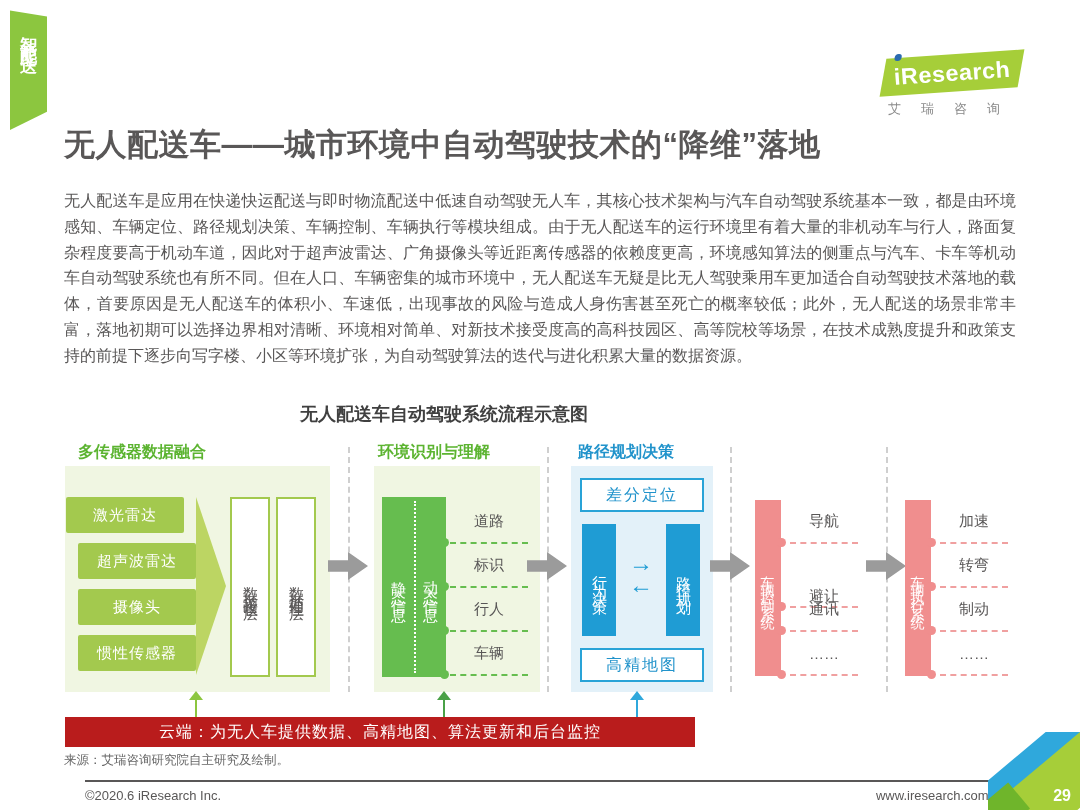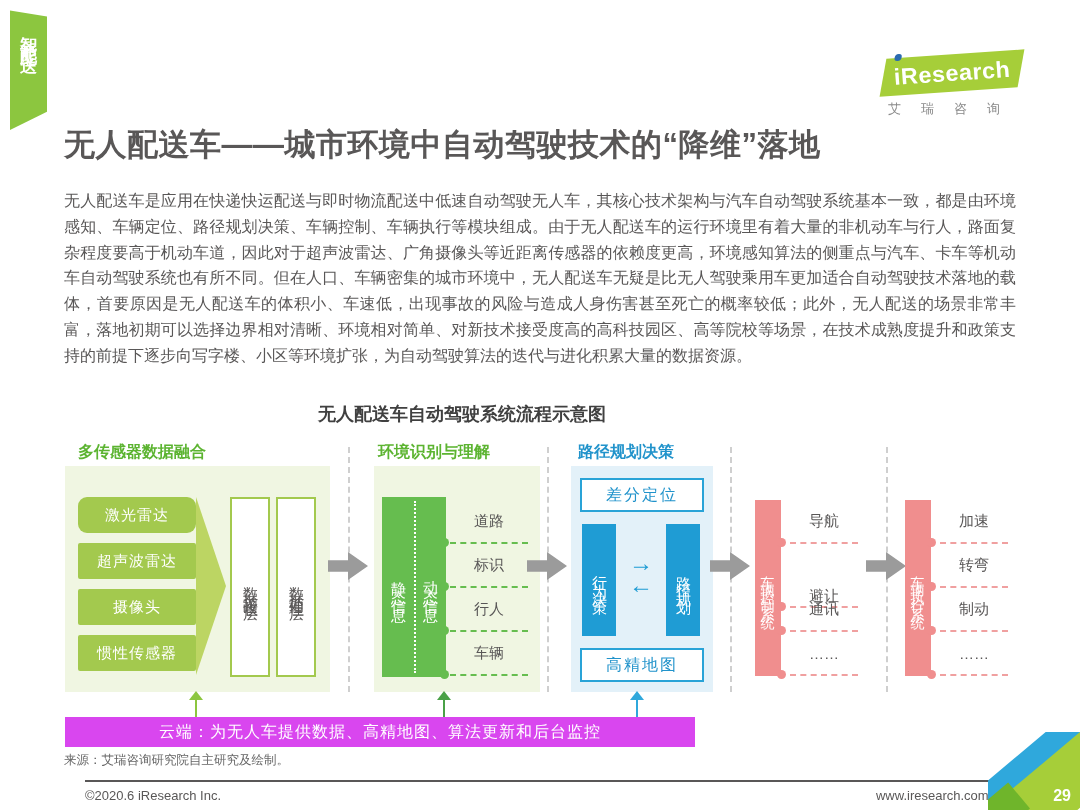--- a/index.html
+++ b/index.html
@@ -17,21 +17,21 @@
              display:flex;align-items:center;justify-content:center;}
   .logo-band .wm{transform:skewX(14deg);color:#fff;font-size:23px;font-weight:bold;letter-spacing:0.5px;}
   .logo-dot{position:absolute;left:8px;top:-4px;width:7px;height:7px;border-radius:50%;background:#2B6BB0;}
   .logo-sub{margin-top:8px;color:#8a8a8a;font-size:13px;letter-spacing:20px;white-space:nowrap;padding-left:4px;}
 
   .page-title{position:absolute;left:64px;top:60px;margin:0;font-size:41px;color:#8CC63F;font-weight:bold;letter-spacing:1px;}
   .page-subtitle{position:absolute;left:64px;top:124px;margin:0;font-size:31px;color:#595757;font-weight:bold;letter-spacing:0.5px;}
   .body-par{position:absolute;left:64px;top:188px;width:952px;height:210px;margin:0;font-size:16px;
             line-height:25.8px;text-align:justify;color:#595757;overflow:hidden;}
 
-  .d-title{position:absolute;left:0;top:402px;width:888px;text-align:center;font-size:18px;font-weight:bold;color:#404040;margin-left:18px;}
+  .d-title{position:absolute;left:0;top:402px;width:888px;text-align:center;font-size:18px;font-weight:bold;color:#404040;}
 
   
   .panel{position:absolute;top:466px;height:226px;}
   .sec-title{position:absolute;top:442px;font-size:16px;font-weight:bold;}
   .g-t{color:#5CB431;} .b-t{color:#2193CB;}
 
   .gbox{position:absolute;width:118px;height:36px;background:#A3C94E;border-radius:2px;color:#fff;
         font-size:15px;display:flex;align-items:center;justify-content:center;letter-spacing:1px;}
   .chev{position:absolute;left:196px;top:497px;width:30px;height:178px;background:#BCD563;
         clip-path:polygon(0 0,100% 50%,0 100%);}
@@ -58,21 +58,21 @@
   .barrows{position:absolute;left:617px;top:552px;width:48px;text-align:center;color:#1F9CD4;
            font-size:24px;font-weight:bold;line-height:22px;}
 
   .pbar{position:absolute;top:500px;width:26px;height:176px;background:#F08E8E;display:flex;align-items:center;justify-content:center;}
   .pbar span{writing-mode:vertical-rl;color:#fff;font-size:14px;letter-spacing:8px;}
 
   .vdash{position:absolute;top:447px;height:245px;border-left:2px dashed #CFCFCF;}
   .garrow{position:absolute;top:550px;width:40px;height:32px;background:#9B9B9B;
           clip-path:polygon(0 32%,50% 32%,50% 6%,100% 50%,50% 94%,50% 68%,0 68%);}
 
-  .cloud-bar{position:absolute;left:65px;top:717px;width:630px;height:30px;background:#d946ef;color:#fff;
+  .cloud-bar{position:absolute;left:65px;top:717px;width:630px;height:30px;background:#b91c1c;color:#fff;
              font-size:16px;display:flex;align-items:center;justify-content:center;letter-spacing:1px;}
   .uparrow{position:absolute;top:691px;width:14px;height:26px;}
   .uparrow .head{width:0;height:0;border-left:7px solid transparent;border-right:7px solid transparent;}
   .uparrow .stem{position:absolute;left:6px;top:8px;width:2px;height:18px;}
   .ua-g1 .head{border-bottom:9px solid #8CC63F;} .ua-g1 .stem{background:#8CC63F;}
   .ua-g2 .head{border-bottom:9px solid #4AA147;} .ua-g2 .stem{background:#4AA147;}
   .ua-b .head{border-bottom:9px solid #2FA8DC;} .ua-b .stem{background:#2FA8DC;}
 
   .source-note{position:absolute;left:64px;top:752px;font-size:12.5px;color:#666;}
   .footer-line{position:absolute;left:85px;right:74px;top:780px;border-top:2px solid #595757;}
@@ -101,21 +101,21 @@
     <div class="logo-sub">艾瑞咨询</div>
   </div>
 
   <h2 class="page-subtitle">无人配送车——城市环境中自动驾驶技术的“降维”落地</h2>
   <p class="body-par">无人配送车是应用在快递快运配送与即时物流配送中低速自动驾驶无人车，其核心技术架构与汽车自动驾驶系统基本一致，都是由环境感知、车辆定位、路径规划决策、车辆控制、车辆执行等模块组成。由于无人配送车的运行环境里有着大量的非机动车与行人，路面复杂程度要高于机动车道，因此对于超声波雷达、广角摄像头等近距离传感器的依赖度更高，环境感知算法的侧重点与汽车、卡车等机动车自动驾驶系统也有所不同。但在人口、车辆密集的城市环境中，无人配送车无疑是比无人驾驶乘用车更加适合自动驾驶技术落地的载体，首要原因是无人配送车的体积小、车速低，出现事故的风险与造成人身伤害甚至死亡的概率较低；此外，无人配送的场景非常丰富，落地初期可以选择边界相对清晰、环境相对简单、对新技术接受度高的高科技园区、高等院校等场景，在技术成熟度提升和政策支持的前提下逐步向写字楼、小区等环境扩张，为自动驾驶算法的迭代与进化积累大量的数据资源。</p>
 
   <div class="d-title">无人配送车自动驾驶系统流程示意图</div>
 
   <div class="panel" style="left:65px;width:265px;background:#F0F6E2;"></div>
   <div class="sec-title g-t" style="left:78px;">多传感器数据融合</div>
-  <div class="gbox" style="left:78px;top:497px;border-radius:9px;">激光雷达</div>
+  <div class="gbox" style="left:66px;top:497px;">激光雷达</div>
   <div class="gbox" style="left:78px;top:543px;">超声波雷达</div>
   <div class="gbox" style="left:78px;top:589px;">摄像头</div>
   <div class="gbox" style="left:78px;top:635px;">惯性传感器</div>
   <div class="chev"></div>
   <div class="vlayer" style="left:230px;">
     <span>数据接收层</span>
   </div>
   <div class="vlayer" style="left:276px;">
     <span>数据处理层</span>
   </div>

